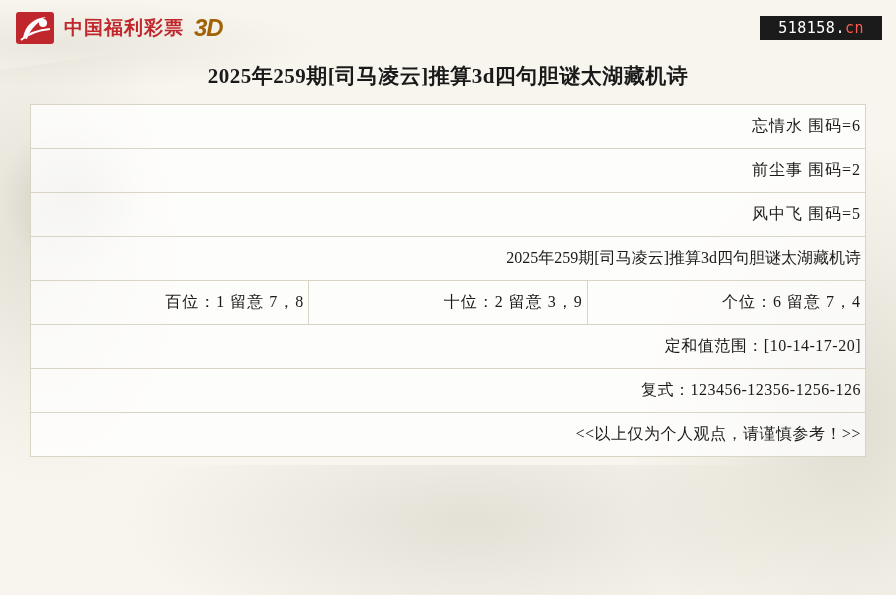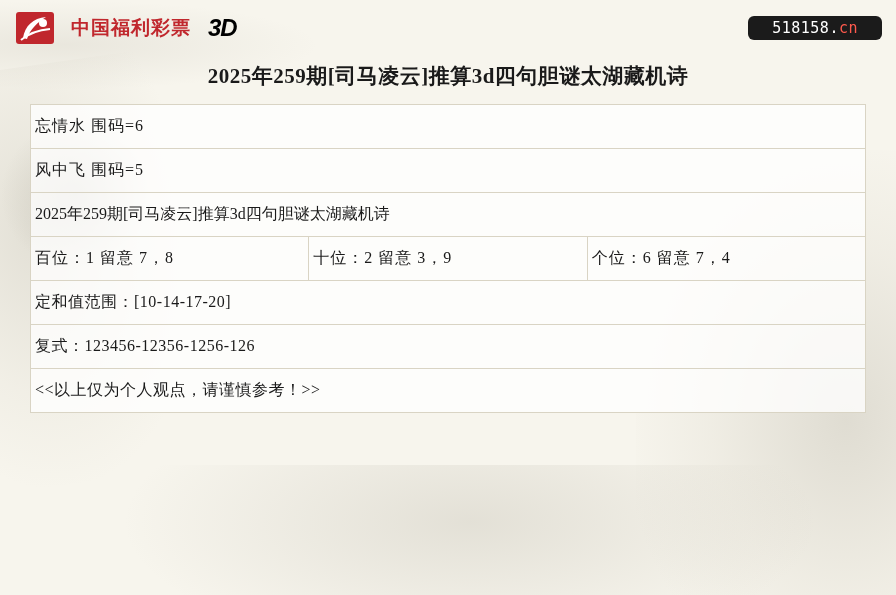--- a/index.html
+++ b/index.html
@@ -64,52 +64,52 @@
     z-index: 2;
     height: 56px;
     display: flex;
     align-items: center;
     padding: 0 14px 0 16px;
     box-sizing: border-box;
   }
   .brand {
     display: flex;
     align-items: center;
-    gap: 15px;
+    gap: 8px;
   }
   .brand-logo {
     width: 40px;
     height: 36px;
     position: relative;
     display: inline-block;
   }
   .brand-text {
     font-family: "Liberation Serif", "DejaVu Serif", serif;
     font-size: 19px;
     color: #c0272d;
     letter-spacing: 1px;
     font-weight: bold;
   }
   .brand-3d {
     font-family: "Liberation Sans", sans-serif;
     font-size: 24px;
     font-weight: bold;
     font-style: italic;
-    color: #000000;
+    color: #a16207;
     margin-left: 2px;
     letter-spacing: -1px;
   }
   .site-tag {
     margin-left: auto;
     background: #1b1b1b;
     color: #ffffff;
     font-family: "DejaVu Sans Mono", monospace;
     font-size: 15px;
-    padding: 3px 24px;
-    border-radius: 6px;
+    padding: 3px 18px;
+    border-radius: 0;
     letter-spacing: 0.5px;
   }
   .site-tag .dom {
     color: #ff5a4d;
   }
 
   
   .page-title {
     position: relative;
     z-index: 2;
@@ -129,21 +129,21 @@
     box-sizing: border-box;
   }
   table.info {
     width: 836px;
     border-collapse: collapse;
     background: rgba(255,255,255,0.78);
     table-layout: fixed;
   }
   table.info td {
     border: 1px solid #d9d4c4;
-    text-align: left;
+    text-align: right;
     font-size: 16px;
     color: #1a1a1a;
     height: 39px;
     padding: 2px 4px;
     font-family: "Liberation Serif", "DejaVu Serif", serif;
   }
   td.verse {
     letter-spacing: 1px;
   }
   td.recap {
@@ -196,20 +196,23 @@
 
 <div class="page-title">2025年259期[司马凌云]推算3d四句胆谜太湖藏机诗</div>
 
 <div class="content-wrap">
   <table class="info">
     <tbody>
       <tr>
         <td class="verse" colspan="3">忘情水  围码=6</td>
       </tr>
       <tr>
+        <td class="verse" colspan="3">前尘事  围码=2</td>
+      </tr>
+      <tr>
         <td class="verse" colspan="3">风中飞  围码=5</td>
       </tr>
       <tr>
         <td class="recap" colspan="3">2025年259期[司马凌云]推算3d四句胆谜太湖藏机诗</td>
       </tr>
       <tr>
         <td class="pos">百位：1  留意  7，8</td>
         <td class="pos">十位：2  留意  3，9</td>
         <td class="pos">个位：6  留意  7，4</td>
       </tr>

